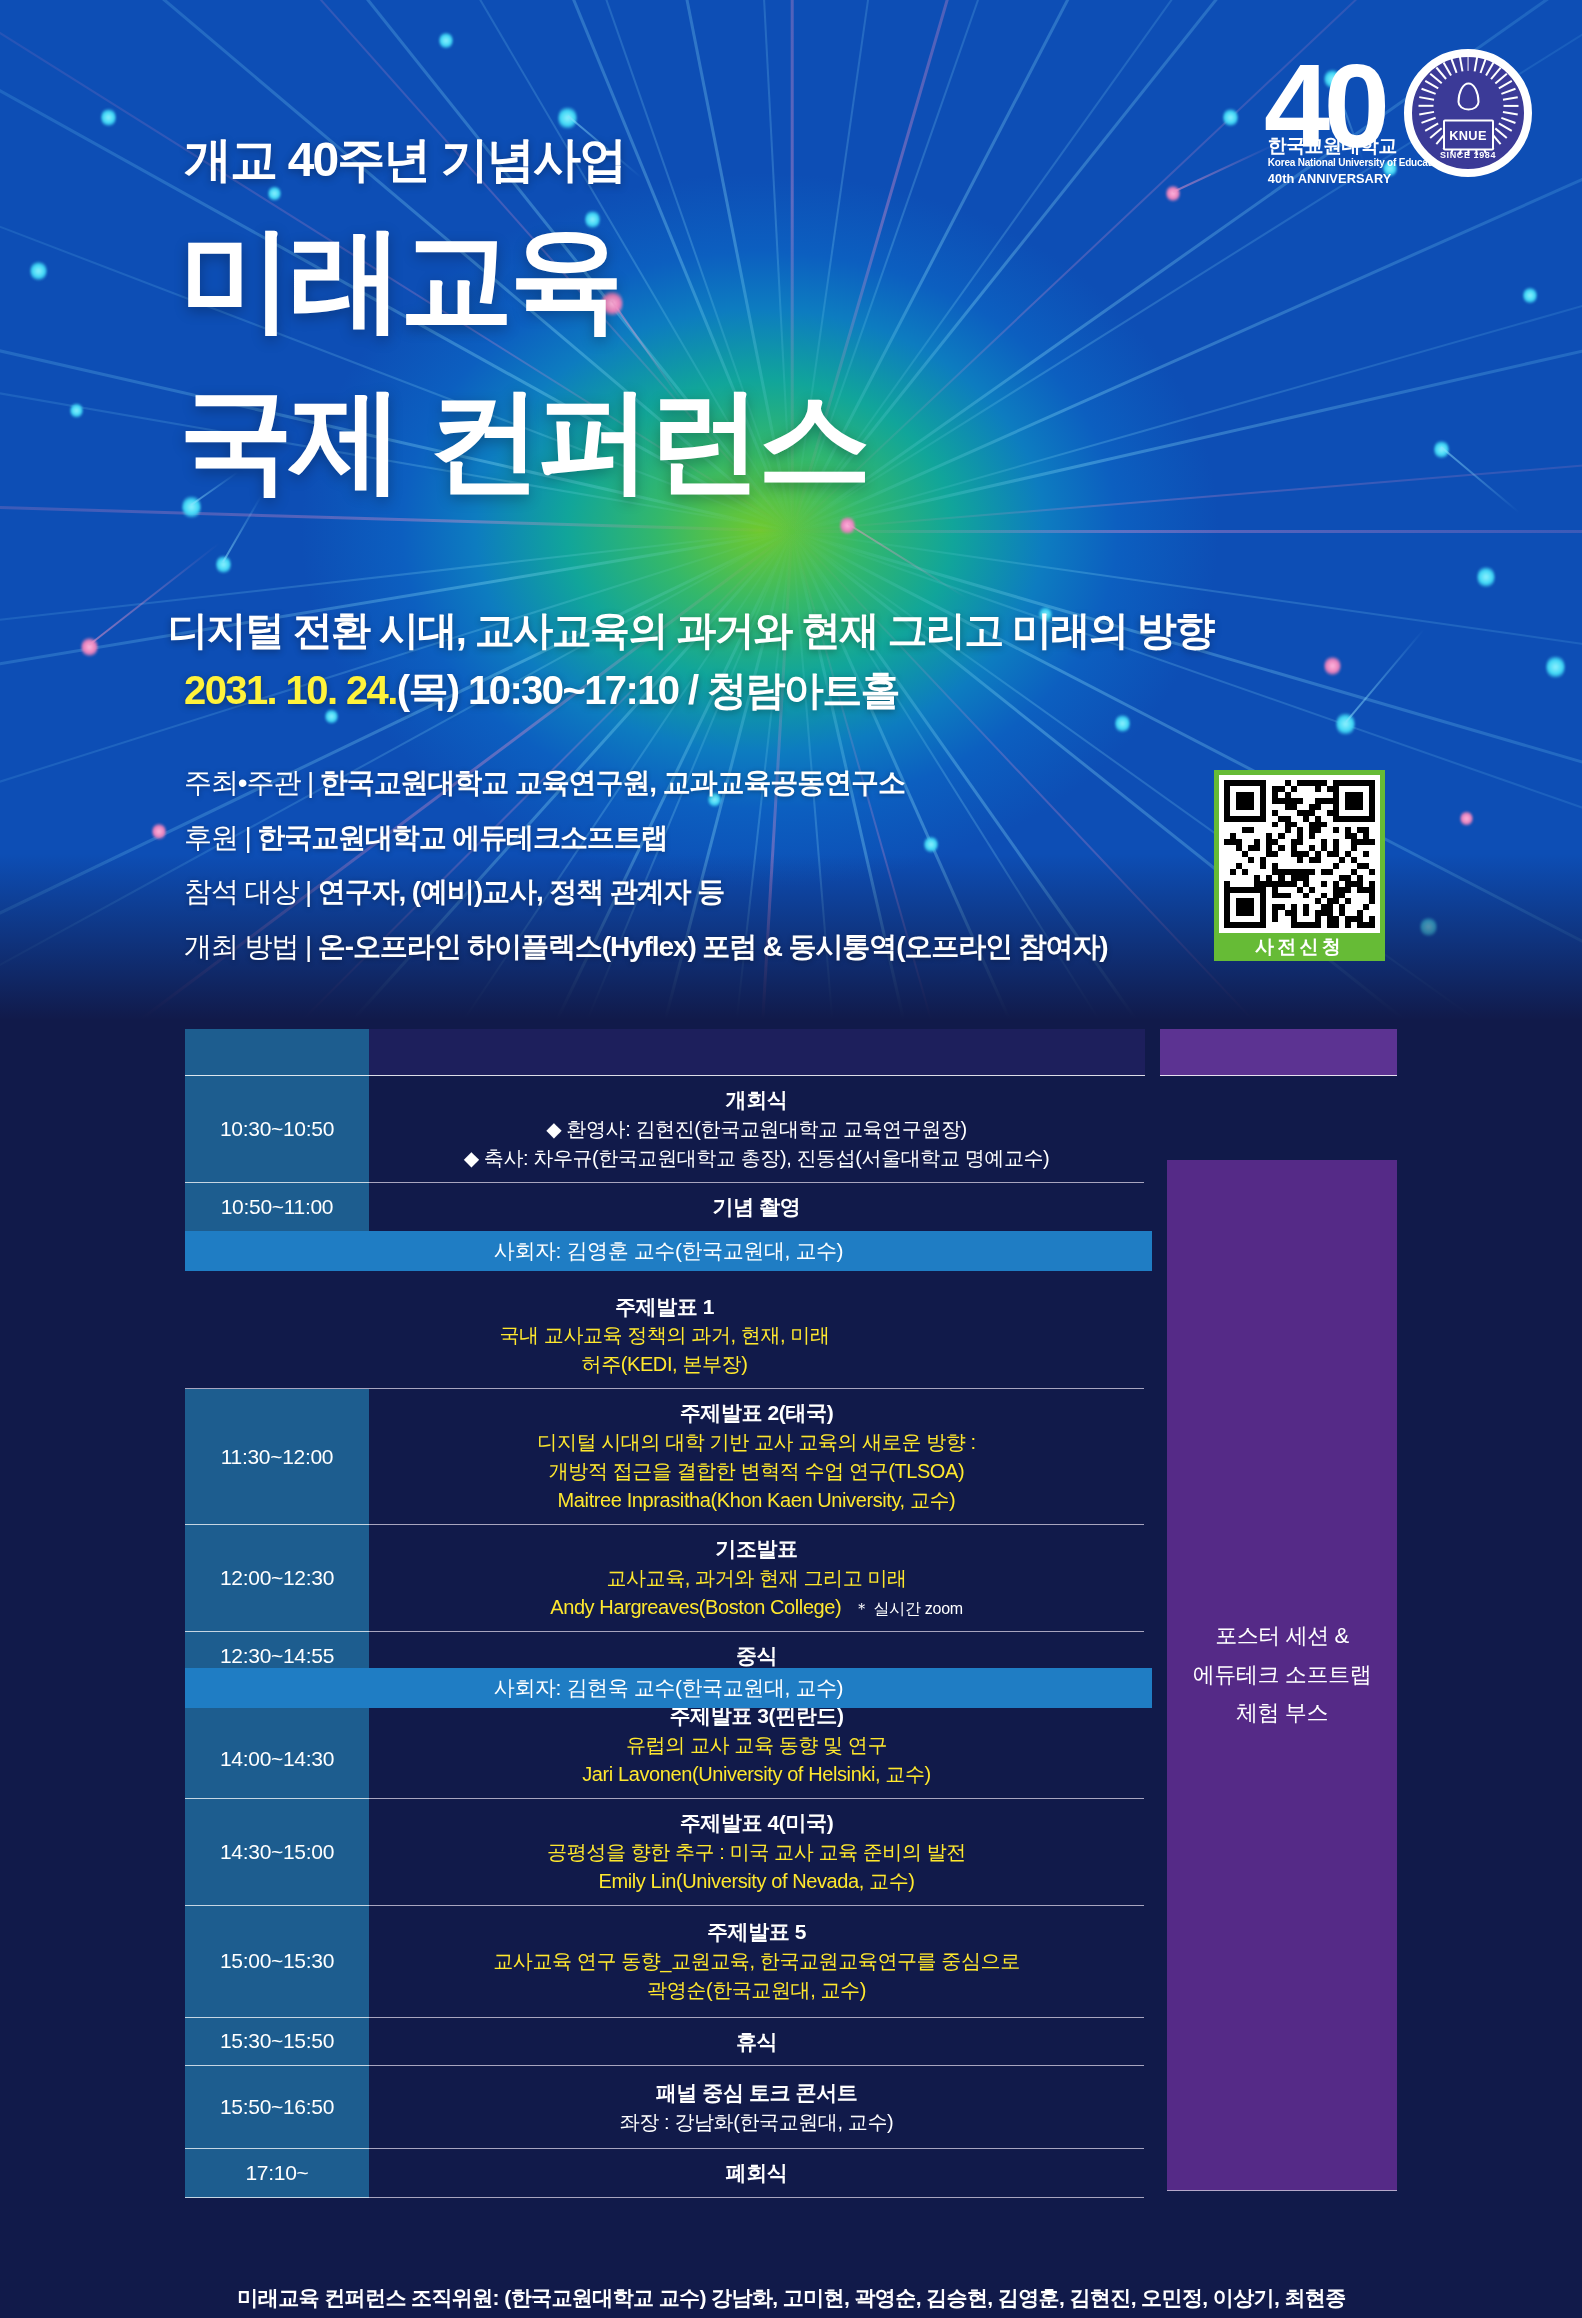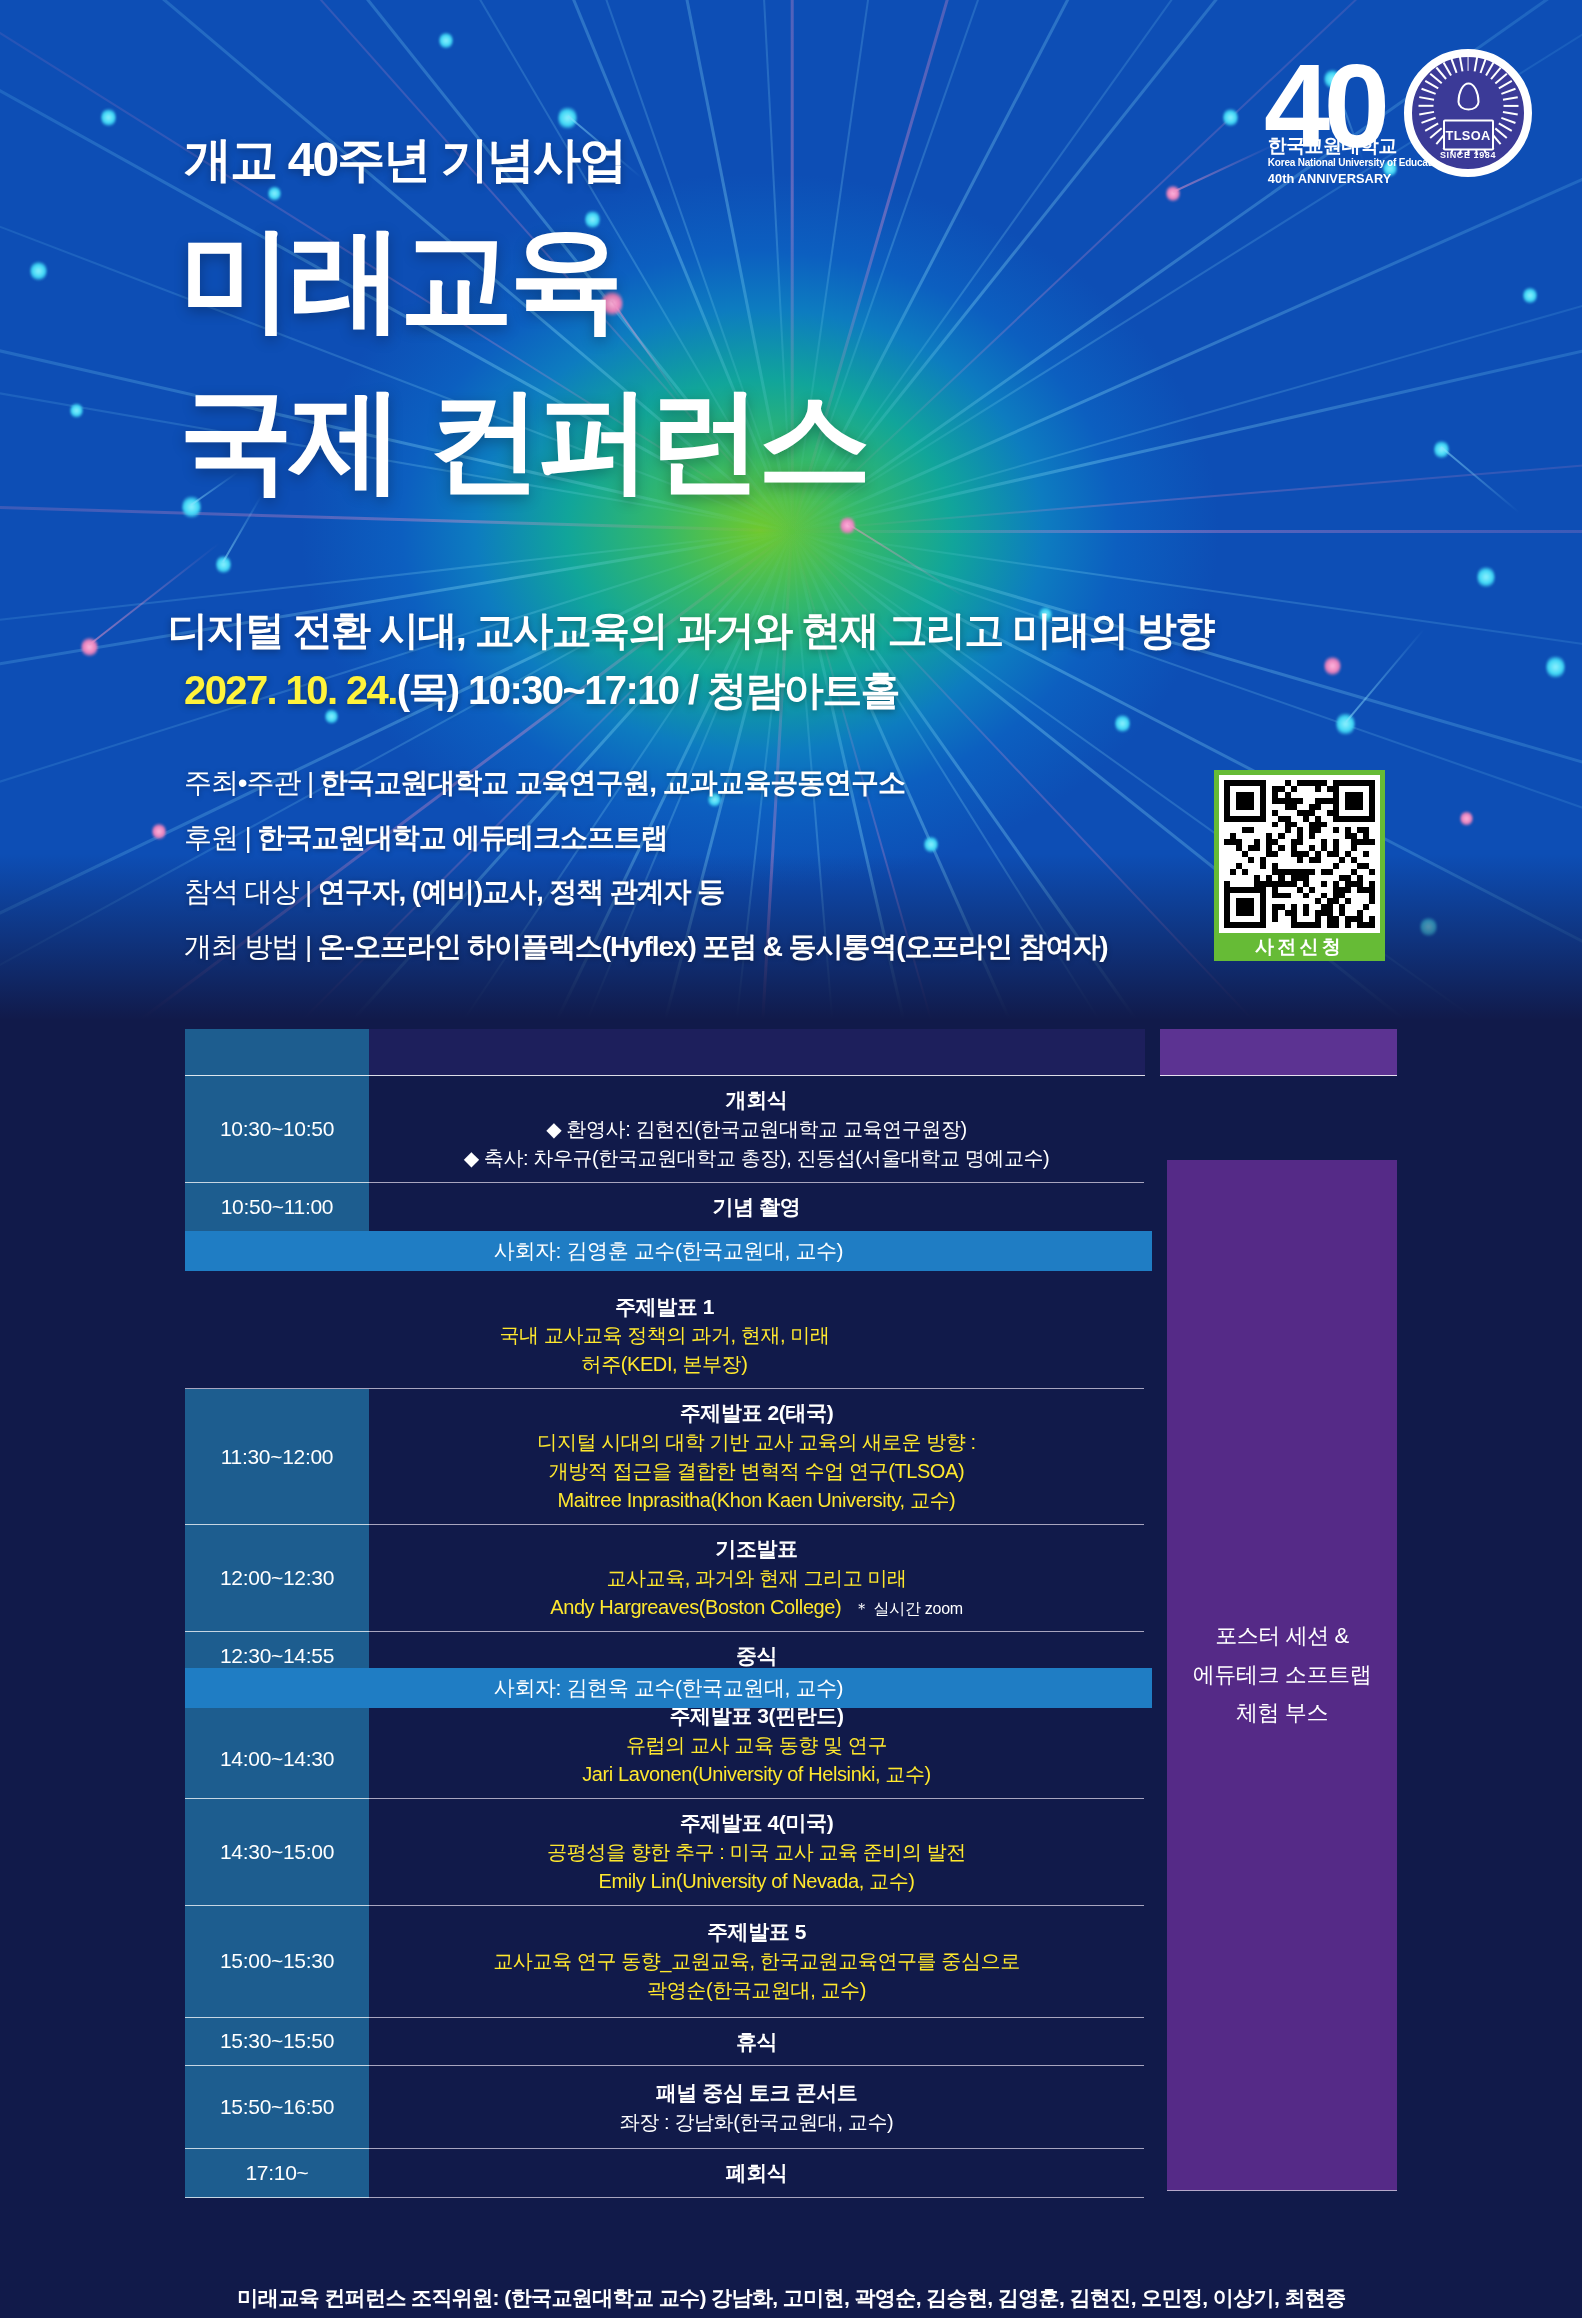--- a/index.html
+++ b/index.html
@@ -418,33 +418,33 @@
           <div class="ray" style="transform:translate(-50%,-50%) rotate(280deg) translateY(-50px);height:15.3px"></div>
           <div class="ray" style="transform:translate(-50%,-50%) rotate(290deg) translateY(-50px);height:15.3px"></div>
           <div class="ray" style="transform:translate(-50%,-50%) rotate(300deg) translateY(-50px);height:15.3px"></div>
           <div class="ray" style="transform:translate(-50%,-50%) rotate(310deg) translateY(-50px);height:15.3px"></div>
           <div class="ray" style="transform:translate(-50%,-50%) rotate(320deg) translateY(-50px);height:15.3px"></div>
           <div class="ray" style="transform:translate(-50%,-50%) rotate(330deg) translateY(-50px);height:15.3px"></div>
           <div class="ray" style="transform:translate(-50%,-50%) rotate(340deg) translateY(-50px);height:15.3px"></div>
           <div class="ray" style="transform:translate(-50%,-50%) rotate(350deg) translateY(-50px);height:15.3px"></div>
         <div class="crest-flame"></div>
         <div class="crest-book">
-          <span class="crest-knue">TLSOA</span>
+          <span class="crest-knue">KNUE</span>
         </div>
         <div class="crest-since">SINCE 1984</div>
       </div>
     </div>
   </div>
 
   <div class="kicker">개교 40주년 기념사업</div>
   <div class="title1">미래교육</div>
   <div class="title2">국제 컨퍼런스</div>
   <div class="subtitle">디지털 전환 시대, 교사교육의 과거와 현재 그리고 미래의 방향</div>
   <div class="dateline">
-    <span class="hl">2027. 10. 24.</span><span>(목) 10:30~17:10 / 청람아트홀</span>
+    <span class="hl">2031. 10. 24.</span><span>(목) 10:30~17:10 / 청람아트홀</span>
   </div>
 
   <div class="info" id="info-list">
       <div class="info-row"><span class="lbl">주최•주관 | </span><span>한국교원대학교 교육연구원, 교과교육공동연구소</span></div>
       <div class="info-row"><span class="lbl">후원 | </span><span>한국교원대학교 에듀테크소프트랩</span></div>
       <div class="info-row"><span class="lbl">참석 대상 | </span><span>연구자, (예비)교사, 정책 관계자 등</span></div>
       <div class="info-row"><span class="lbl">개최 방법 | </span><span>온-오프라인 하이플렉스(Hyflex) 포럼 &amp; 동시통역(오프라인 참여자)</span></div>
     </div>
 
   <div class="qr-box">

